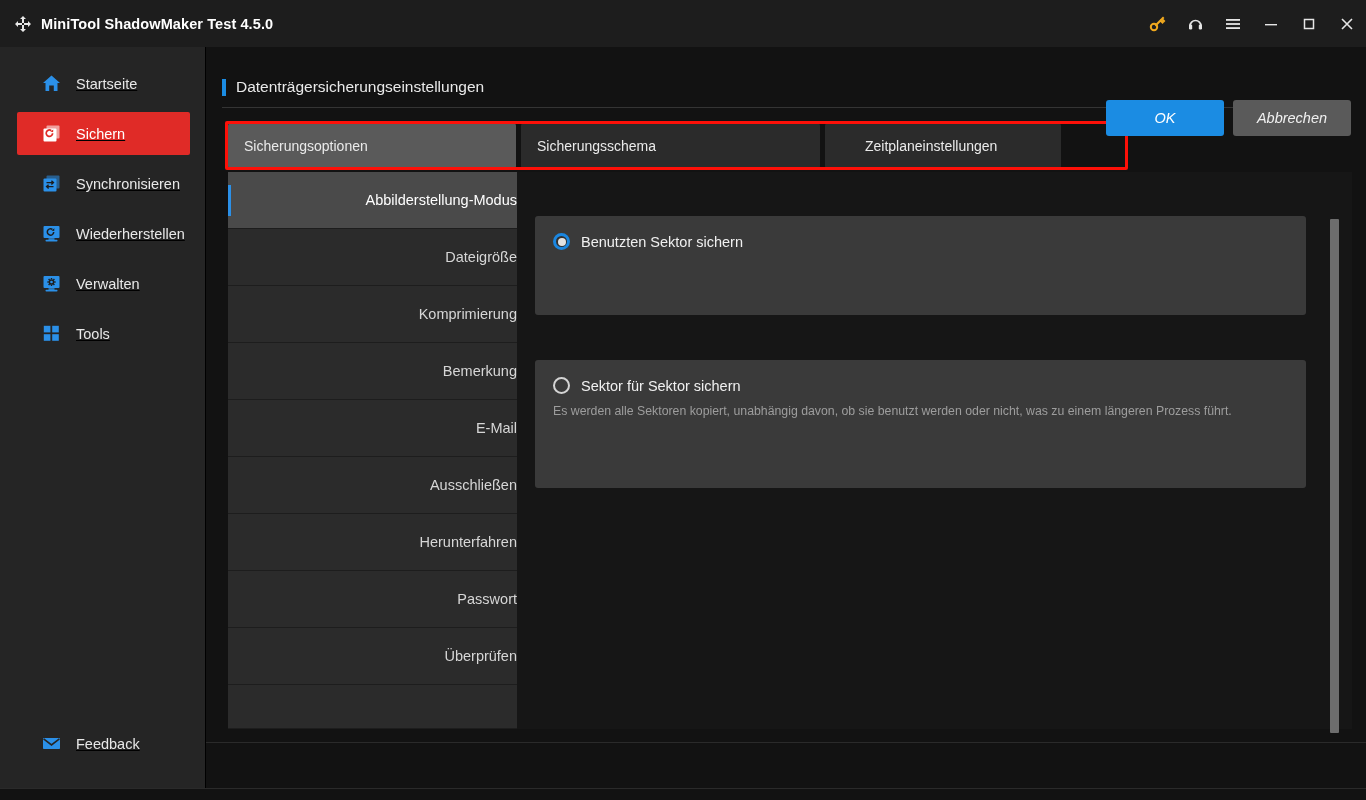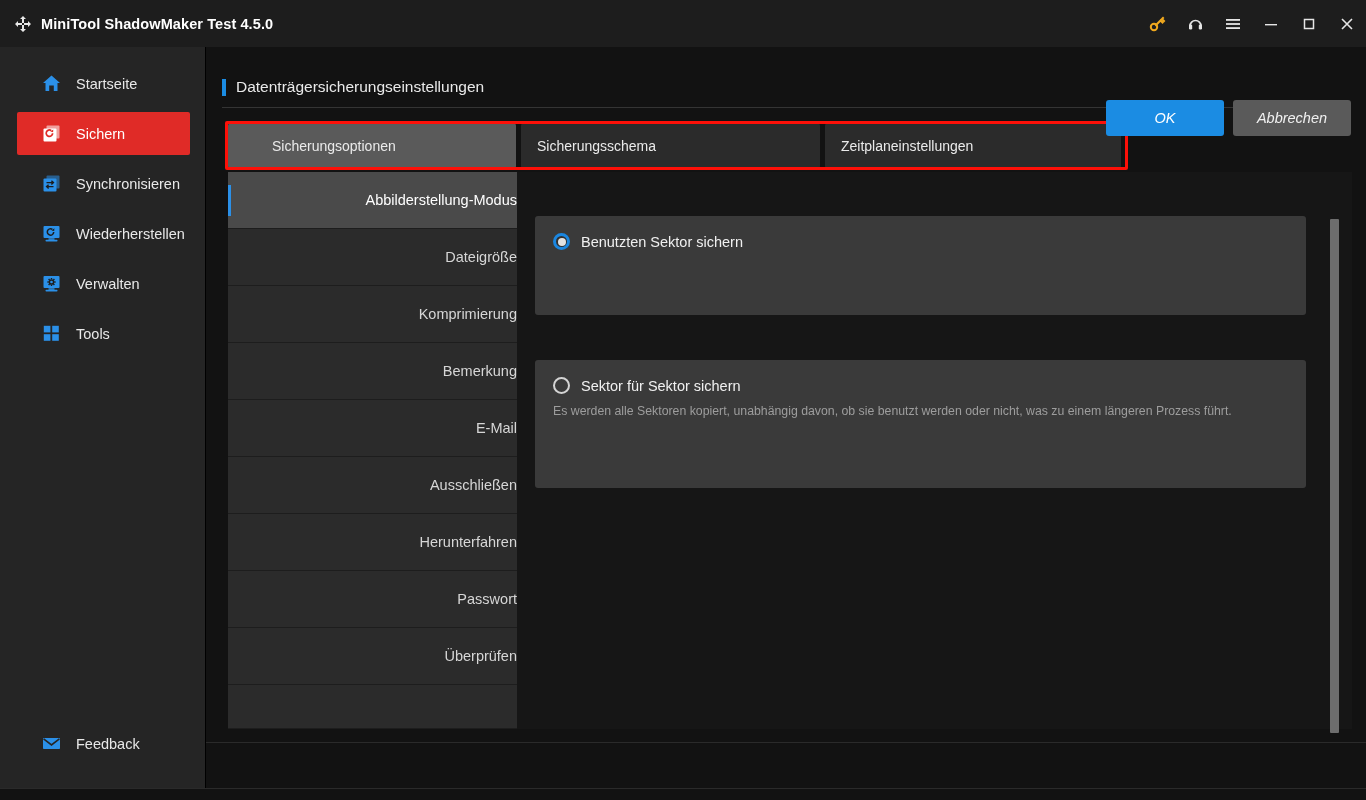--- a/index.html
+++ b/index.html
@@ -70,20 +70,21 @@
   }
   .nav-list { margin-top: 15px; }
   .nav-item {
     position: relative;
     height: 43px;
     margin: 0 15px 7px 17px;
     display: flex;
     align-items: center;
     border-radius: 2px;
     cursor: pointer;
+    text-decoration: underline;
   }
   .nav-item.active { background: #e02b27; }
   .nav-icon {
     width: 24px; height: 24px;
     margin-left: 22px;
     display: flex; align-items: center; justify-content: center;
     flex: 0 0 auto;
   }
   .nav-label {
     margin-left: 13px;
@@ -139,30 +140,30 @@
   }
   .tab {
     height: 46px;
     background: #2b2b2b;
     border-radius: 3px;
     display: flex;
     align-items: center;
     cursor: pointer;
     box-sizing: border-box;
   }
-  .tab.active { background: #5a5a5a; padding-left: 28px; }
+  .tab.active { background: #5a5a5a; }
   .tab-label {
     margin-left: 16px;
     color: #eaeaea;
     font-size: 14px;
     white-space: nowrap;
   }
   #tab-0 { width: 288px; }
   #tab-1 { width: 299px; }
-  #tab-2 { width: 296px; }
+  #tab-2 { width: 236px; padding-left: 24px; }
 
   .redbox {
     position: absolute;
     left: 19px; top: 74px;
     width: 897px; height: 43px;
     border: 3px solid #fd1008;
     border-radius: 2px;
     box-sizing: content-box;
     pointer-events: none;
   }

